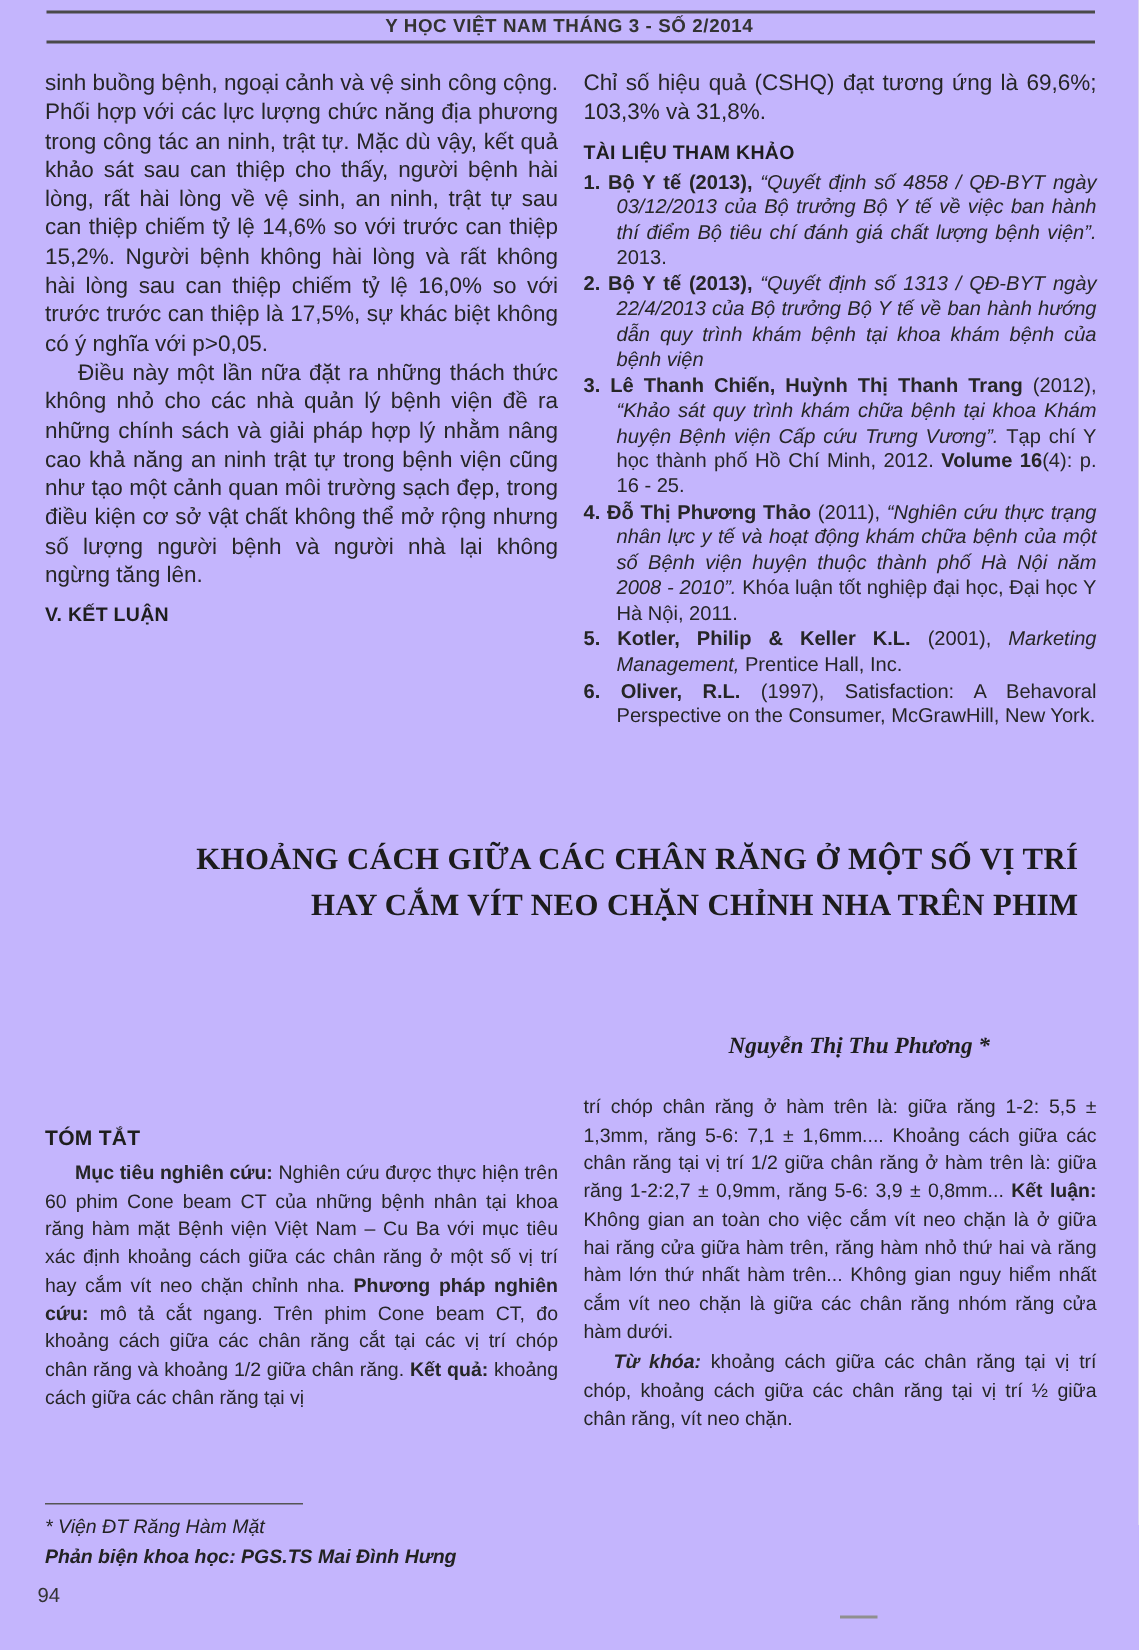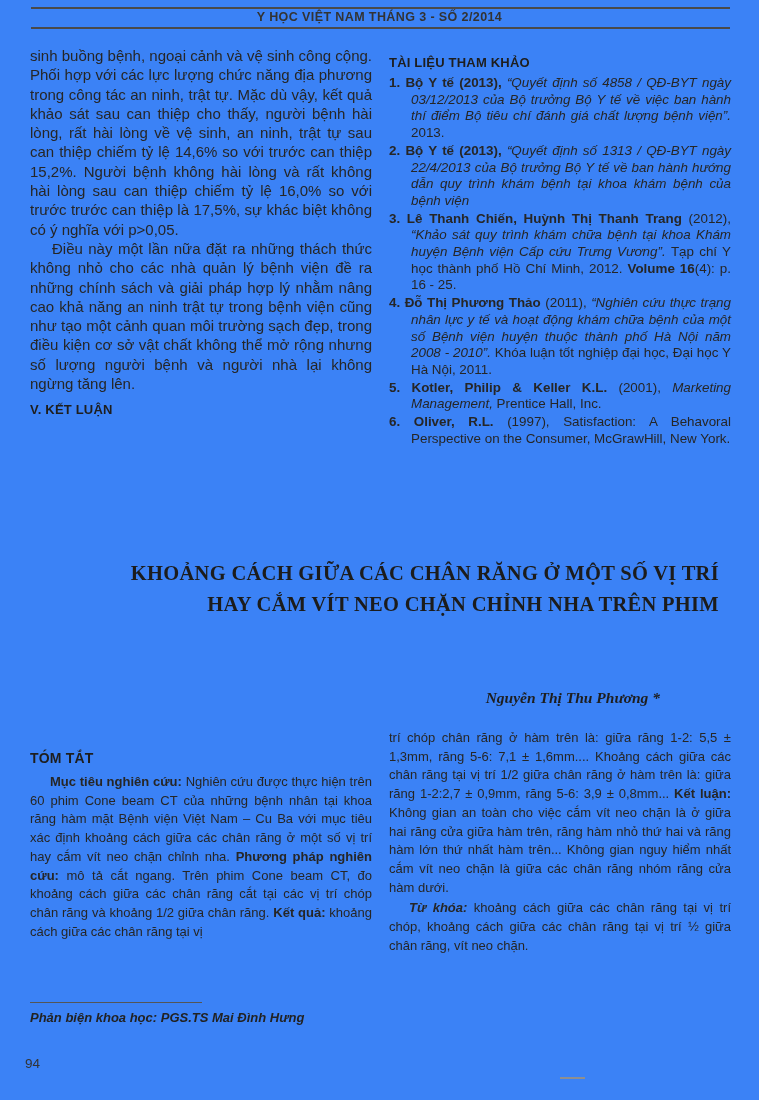--- a/index.html
+++ b/index.html
@@ -1,19 +1,19 @@
 <!DOCTYPE html>
 <html><head>
 <meta charset="utf-8">
 <style>
   * { margin:0; padding:0; box-sizing:border-box; }
   html,body { background:#e9e9e6; }
   .page {
     position:relative; width:759px; height:1100px; margin:0 auto;
-    background:#3b82f6; color:#262626; overflow:hidden;
+    background:#c4b5fd; color:#262626; overflow:hidden;
     font-family:"Liberation Sans", sans-serif;
   }
   .rule { position:absolute; left:31px; width:699px; background:#4a4a4a; }
   .rule-top { top:7px; height:2px; }
   .rule-bottom { top:27px; height:2px; }
   .header-title {
     position:absolute; top:10px; left:0; width:100%;
     text-align:center; font-size:12.5px; font-weight:700;
     letter-spacing:.4px; color:#333;
   }
@@ -60,20 +60,21 @@
   <div class="header-title">Y HỌC VIỆT NAM THÁNG 3 - SỐ 2/2014</div>
   <div class="rule rule-bottom"></div>
 
   <div class="cols article1">
     <div class="col">
       <p class="body-p">sinh buồng bệnh, ngoại cảnh và vệ sinh công cộng. Phối hợp với các lực lượng chức năng địa phương trong công tác an ninh, trật tự. Mặc dù vậy, kết quả khảo sát sau can thiệp cho thấy, người bệnh hài lòng, rất hài lòng về vệ sinh, an ninh, trật tự sau can thiệp chiếm tỷ lệ 14,6% so với trước can thiệp 15,2%. Người bệnh không hài lòng và rất không hài lòng sau can thiệp chiếm tỷ lệ 16,0% so với trước trước can thiệp là 17,5%, sự khác biệt không có ý nghĩa với p&gt;0,05.</p>
       <p class="body-p indent">Điều này một lần nữa đặt ra những thách thức không nhỏ cho các nhà quản lý bệnh viện đề ra những chính sách và giải pháp hợp lý nhằm nâng cao khả năng an ninh trật tự trong bệnh viện cũng như tạo một cảnh quan môi trường sạch đẹp, trong điều kiện cơ sở vật chất không thể mở rộng nhưng số lượng người bệnh và người nhà lại không ngừng tăng lên.</p>
       <h3 class="sec-heading">V. KẾT LUẬN</h3>
     </div>
     <div class="col">
+      <p class="body-p">Chỉ số hiệu quả (CSHQ) đạt tương ứng là 69,6%; 103,3% và 31,8%.</p>
       <h3 class="sec-heading">TÀI LIỆU THAM KHẢO</h3>
       <div class="refs">
           <div class="ref"><span class="s-b">1. </span><span class="s-b">Bộ Y tế (2013), </span><span class="s-i">“Quyết định số 4858 / QĐ-BYT ngày 03/12/2013 của Bộ trưởng Bộ Y tế về việc ban hành thí điểm Bộ tiêu chí đánh giá chất lượng bệnh viện”. </span><span>2013.</span></div>
           <div class="ref"><span class="s-b">2. </span><span class="s-b">Bộ Y tế (2013), </span><span class="s-i">“Quyết định số 1313 / QĐ-BYT ngày 22/4/2013 của Bộ trưởng Bộ Y tế về ban hành hướng dẫn quy trình khám bệnh tại khoa khám bệnh của bệnh viện</span></div>
           <div class="ref"><span class="s-b">3. </span><span class="s-b">Lê Thanh Chiến, Huỳnh Thị Thanh Trang </span><span>(2012), </span><span class="s-i">“Khảo sát quy trình khám chữa bệnh tại khoa Khám huyện Bệnh viện Cấp cứu Trưng Vương”. </span><span>Tạp chí Y học thành phố Hồ Chí Minh, 2012. </span><span class="s-b">Volume 16</span><span>(4): p. 16 - 25.</span></div>
           <div class="ref"><span class="s-b">4. </span><span class="s-b">Đỗ Thị Phương Thảo </span><span>(2011), </span><span class="s-i">“Nghiên cứu thực trạng nhân lực y tế và hoạt động khám chữa bệnh của một số Bệnh viện huyện thuộc thành phố Hà Nội năm 2008 - 2010”. </span><span>Khóa luận tốt nghiệp đại học, Đại học Y Hà Nội, 2011.</span></div>
           <div class="ref"><span class="s-b">5. </span><span class="s-b">Kotler, Philip &amp; Keller K.L. </span><span>(2001), </span><span class="s-i">Marketing Management, </span><span>Prentice Hall, Inc.</span></div>
           <div class="ref"><span class="s-b">6. </span><span class="s-b">Oliver, R.L. </span><span>(1997), Satisfaction: A Behavoral Perspective on the Consumer, McGrawHill, New York.</span></div>
         </div>
     </div>
@@ -92,19 +93,20 @@
       <p class="abs-p indent"><span class="s-b">Mục tiêu nghiên cứu: </span><span>Nghiên cứu được thực hiện trên 60 phim Cone beam CT của những bệnh nhân tại khoa răng hàm mặt Bệnh viện Việt Nam – Cu Ba với mục tiêu xác định khoảng cách giữa các chân răng ở một số vị trí hay cắm vít neo chặn chỉnh nha. </span><span class="s-b">Phương pháp nghiên cứu: </span><span>mô tả cắt ngang. Trên phim Cone beam CT, đo khoảng cách giữa các chân răng cắt tại các vị trí chóp chân răng và khoảng 1/2 giữa chân răng. </span><span class="s-b">Kết quả: </span><span>khoảng cách giữa các chân răng tại vị</span></p>
     </div>
     <div class="col">
       <p class="abs-p"><span>trí chóp chân răng ở hàm trên là: giữa răng 1-2: 5,5 ± 1,3mm, răng 5-6: 7,1 ± 1,6mm.... Khoảng cách giữa các chân răng tại vị trí 1/2 giữa chân răng ở hàm trên là: giữa răng 1-2:2,7 ± 0,9mm, răng 5-6: 3,9 ± 0,8mm... </span><span class="s-b">Kết luận: </span><span>Không gian an toàn cho việc cắm vít neo chặn là ở giữa hai răng cửa giữa hàm trên, răng hàm nhỏ thứ hai và răng hàm lớn thứ nhất hàm trên... Không gian nguy hiểm nhất cắm vít neo chặn là giữa các chân răng nhóm răng cửa hàm dưới.</span></p>
       <p class="abs-p indent keywords"><span class="s-bi">Từ khóa: </span><span>khoảng cách giữa các chân răng tại vị trí chóp, khoảng cách giữa các chân răng tại vị trí ½ giữa chân răng, vít neo chặn.</span></p>
     </div>
   </div>
 
   <div class="footnote">
     <div class="footnote-rule"></div>
+    <div class="fn-line fn-aff">* Viện ĐT Răng Hàm Mặt</div>
     <div class="fn-line fn-rev">Phản biện khoa học: PGS.TS Mai Đình Hưng</div>
   </div>
 
   <div class="page-number">94</div>
   <div class="artifact-dash"></div>
 
 </div>
 
 </body></html>

